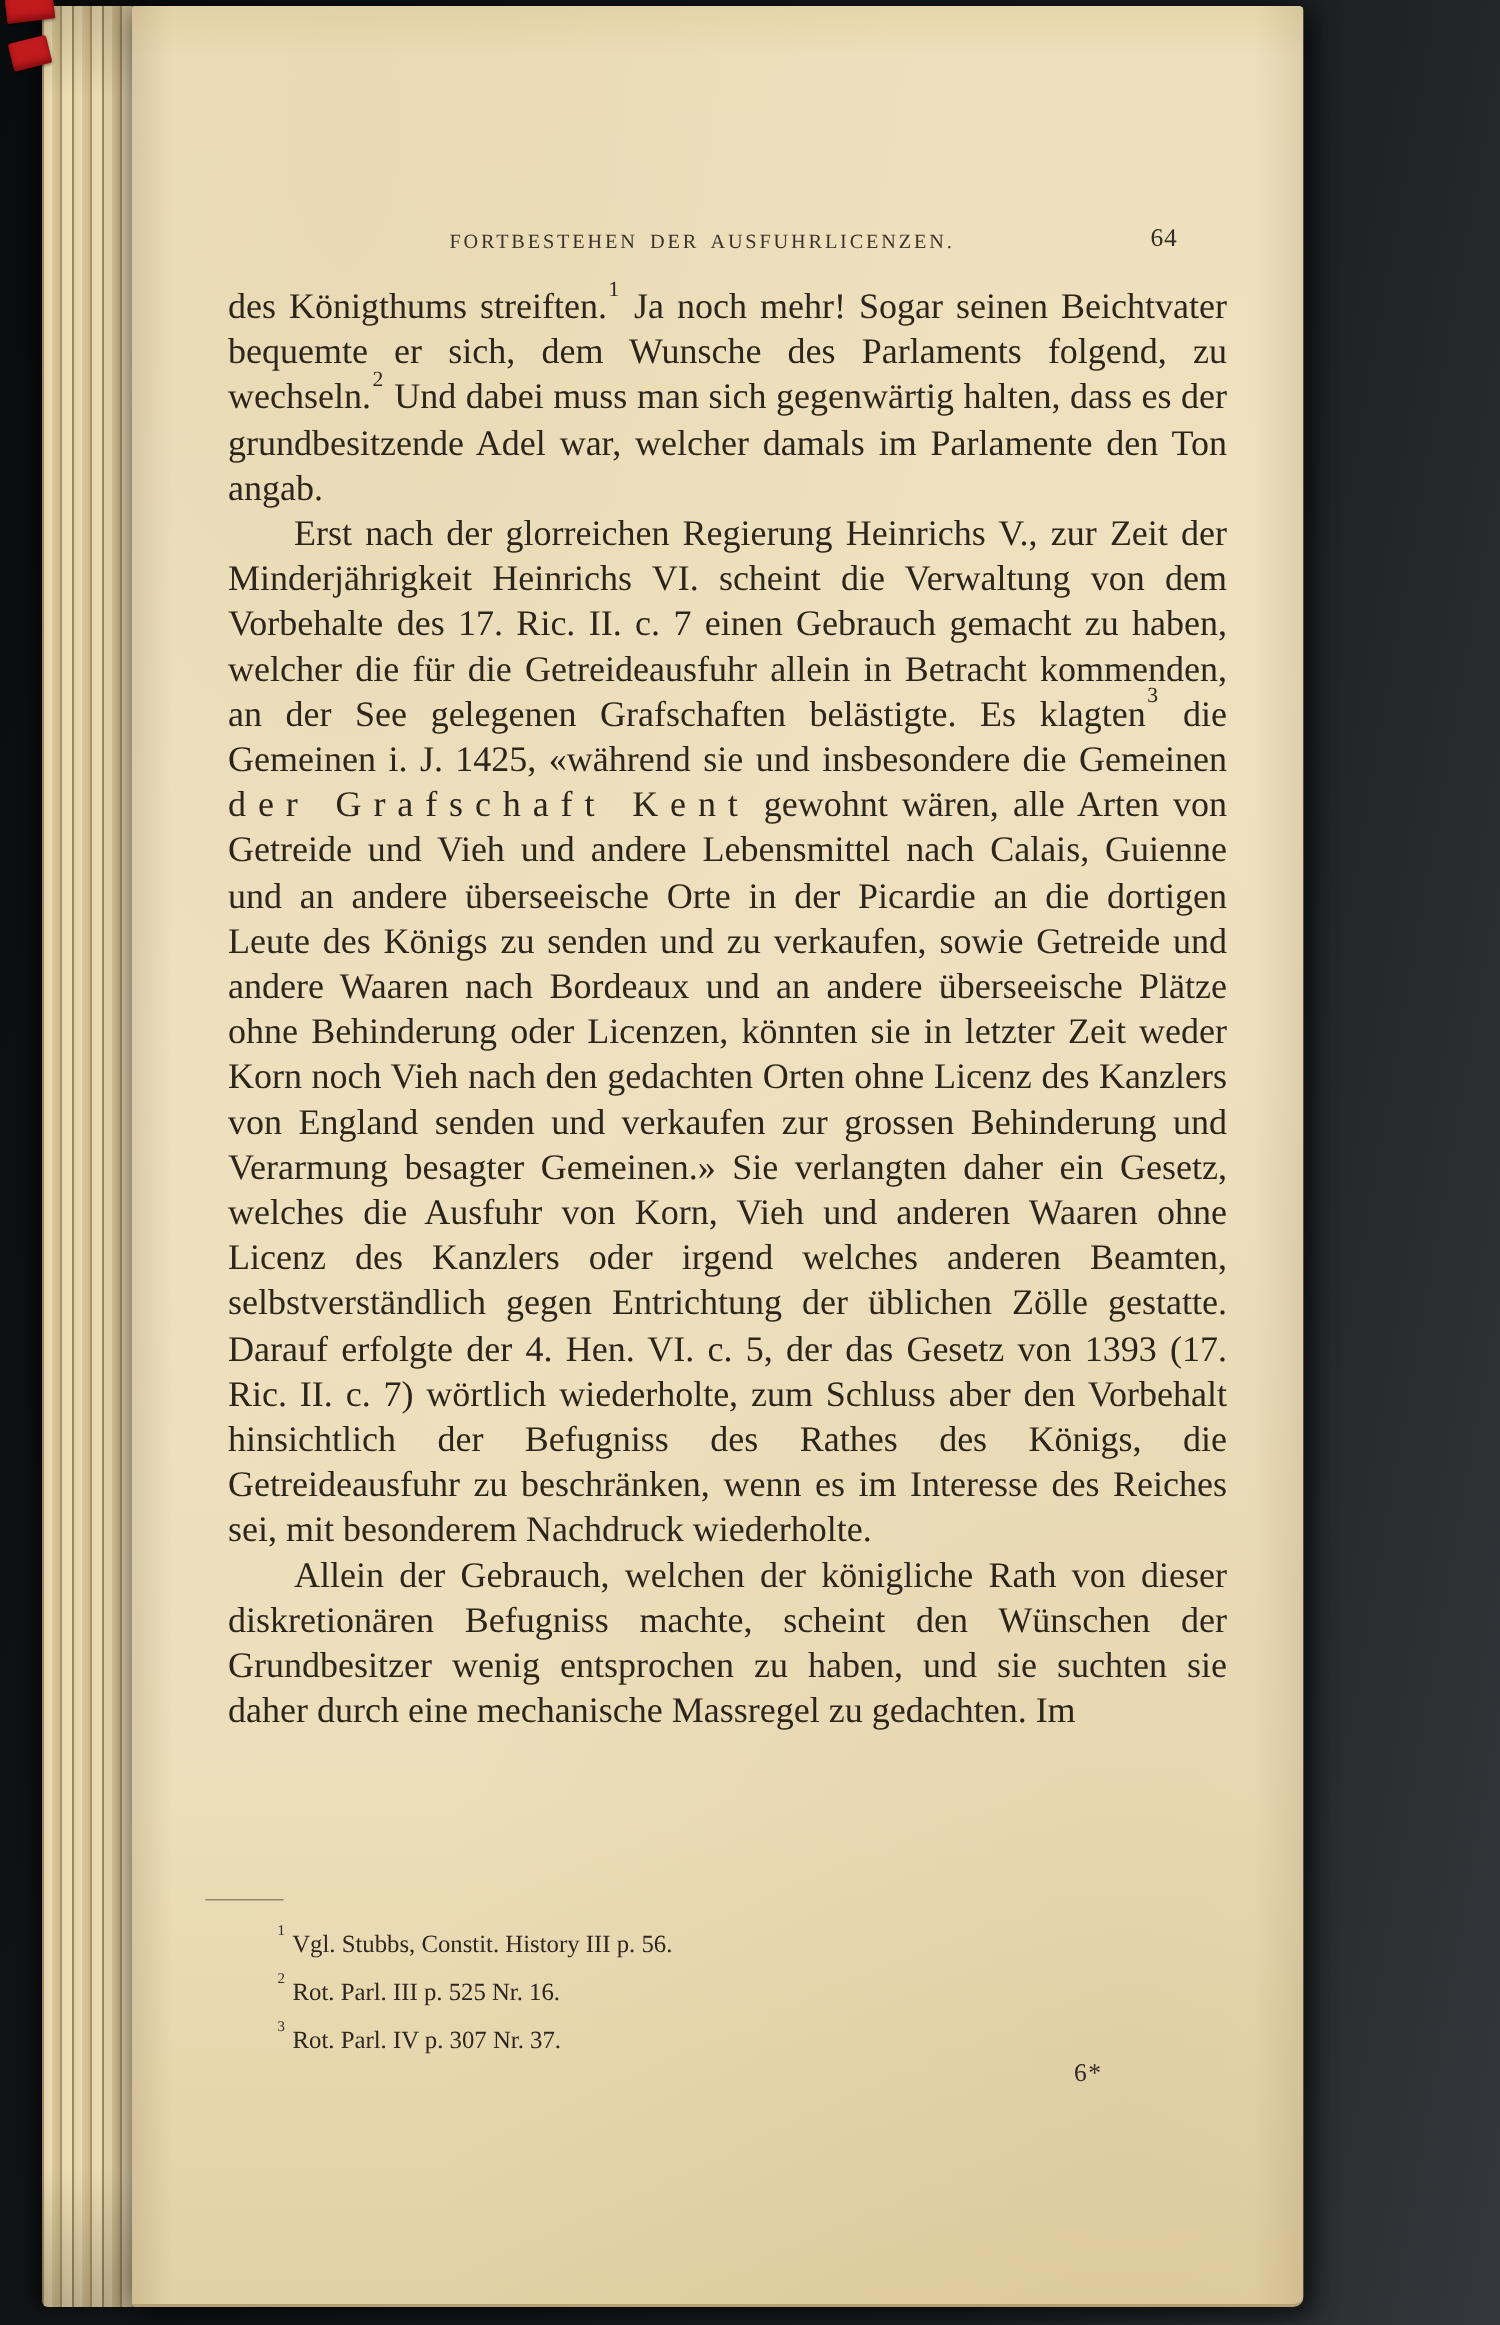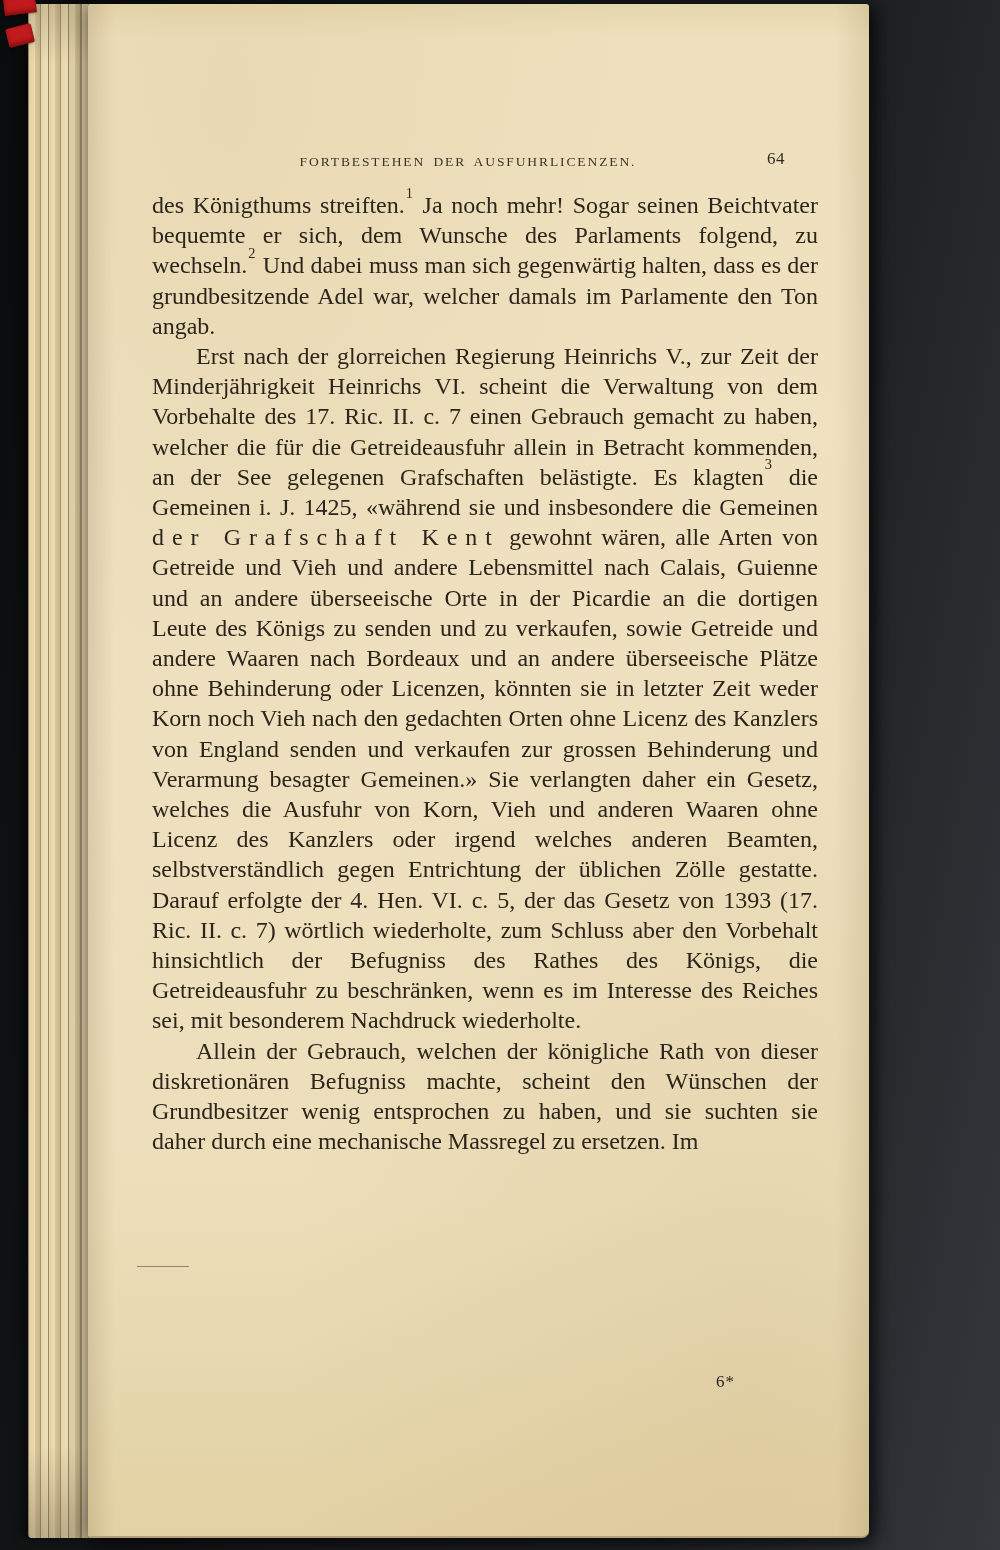--- a/index.html
+++ b/index.html
@@ -88,22 +88,27 @@
   <div class="page">
 
     <div class="running-head">
       <span class="head-title">FORTBESTEHEN DER AUSFUHRLICENZEN.</span>
       <span class="page-number">64</span>
     </div>
 
     <div class="body-text" id="body-text" lang="de">
         <p class="para">des Königthums streiften.<sup>1</sup> Ja noch mehr! Sogar seinen Beichtvater bequemte er sich, dem Wunsche des Parlaments folgend, zu wechseln.<sup>2</sup> Und dabei muss man sich gegenwärtig halten, dass es der grundbesitzende Adel war, welcher damals im Parlamente den Ton angab.</p>
         <p class="para indent">Erst nach der glorreichen Regierung Heinrichs V., zur Zeit der Minderjährigkeit Heinrichs VI. scheint die Verwaltung von dem Vorbehalte des 17. Ric. II. c. 7 einen Gebrauch gemacht zu haben, welcher die für die Getreideausfuhr allein in Betracht kommenden, an der See gelegenen Grafschaften belästigte. Es klagten<sup>3</sup> die Gemeinen i. J. 1425, «während sie und insbesondere die Gemeinen <span class="spaced">der Grafschaft Kent</span> gewohnt wären, alle Arten von Getreide und Vieh und andere Lebensmittel nach Calais, Guienne und an andere überseeische Orte in der Picardie an die dortigen Leute des Königs zu senden und zu verkaufen, sowie Getreide und andere Waaren nach Bordeaux und an andere überseeische Plätze ohne Behinderung oder Licenzen, könnten sie in letzter Zeit weder Korn noch Vieh nach den gedachten Orten ohne Licenz des Kanzlers von England senden und verkaufen zur grossen Behinderung und Verarmung besagter Gemeinen.» Sie verlangten daher ein Gesetz, welches die Ausfuhr von Korn, Vieh und anderen Waaren ohne Licenz des Kanzlers oder irgend welches anderen Beamten, selbstverständlich gegen Entrichtung der üblichen Zölle gestatte. Darauf erfolgte der 4. Hen. VI. c. 5, der das Gesetz von 1393 (17. Ric. II. c. 7) wörtlich wiederholte, zum Schluss aber den Vorbehalt hinsichtlich der Befugniss des Rathes des Königs, die Getreideausfuhr zu beschränken, wenn es im Interesse des Reiches sei, mit besonderem Nachdruck wiederholte.</p>
-        <p class="para indent">Allein der Gebrauch, welchen der königliche Rath von dieser diskretionären Befugniss machte, scheint den Wünschen der Grundbesitzer wenig entsprochen zu haben, und sie suchten sie daher durch eine mechanische Massregel zu ersetzen. Im</p>
+        <p class="para indent">Allein der Gebrauch, welchen der königliche Rath von dieser diskretionären Befugniss machte, scheint den Wünschen der Grundbesitzer wenig entsprochen zu haben, und sie suchten sie daher durch eine mechanische Massregel zu gedachten. Im</p>
       </div>
 
     <div class="footnote-rule"></div>
 
+    <div class="footnotes" id="footnotes">
+        <div class="footnote"><sup>1</sup> Vgl. Stubbs, Constit. History III p. 56.</div>
+        <div class="footnote"><sup>2</sup> Rot. Parl. III p. 525 Nr. 16.</div>
+        <div class="footnote"><sup>3</sup> Rot. Parl. IV p. 307 Nr. 37.</div>
+      </div>
 
     <div class="signature">6*</div>
 
   </div>
 </div>
 
 </body></html>

